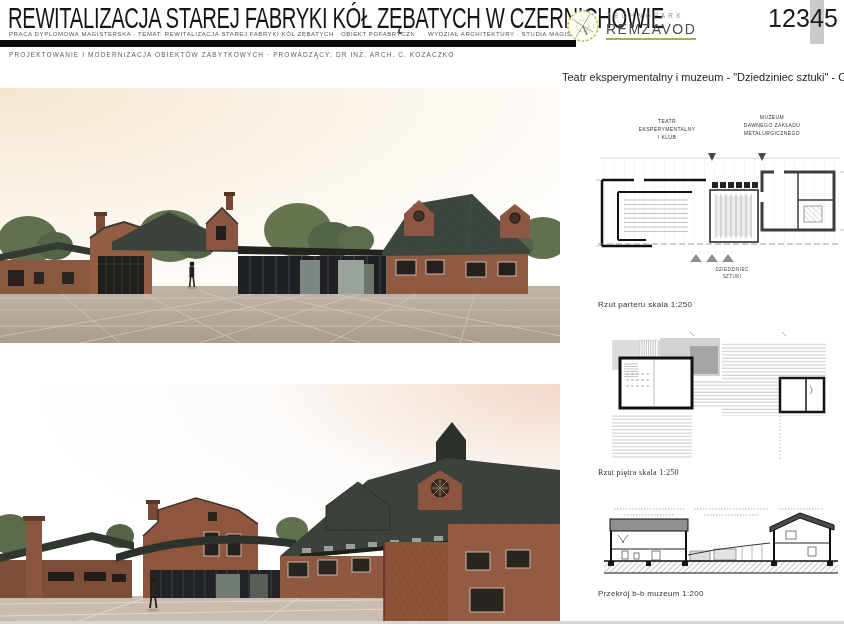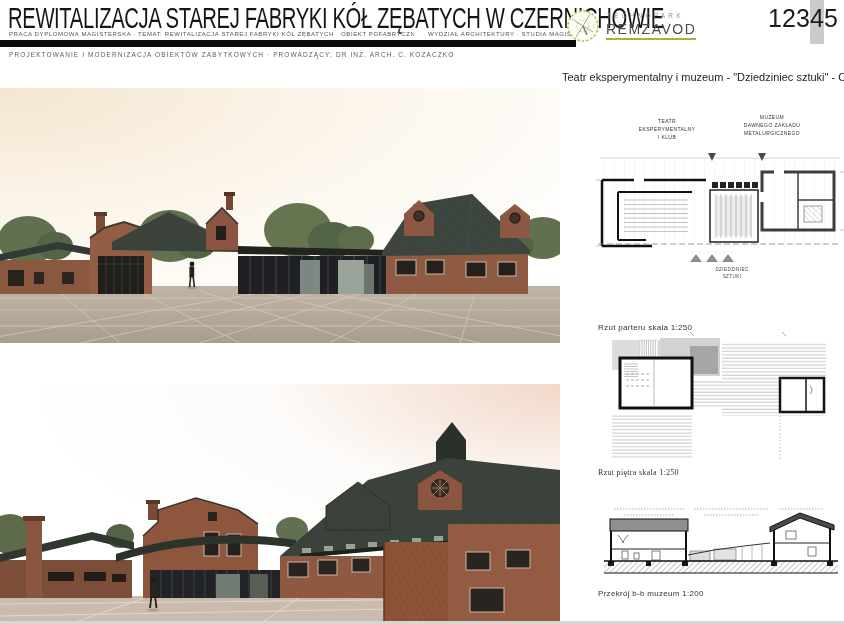--- a/index.html
+++ b/index.html
@@ -29,21 +29,21 @@
   #panel-heading{left:562px;top:71px;width:282px;font-size:11px;color:#1d1d1d;
                  white-space:nowrap;overflow:hidden;}
   .plan-label{font-size:5px;line-height:1.55;color:#333;letter-spacing:.4px;text-align:center;}
   .caption{font-size:8px;color:#333;letter-spacing:.3px;}
   #plan1{left:594px;top:106px;width:250px;height:210px;}
   #plan1 .lbl-theatre{position:absolute;left:22px;top:12px;width:102px;}
   #plan1 .lbl-museum{position:absolute;left:126px;top:8px;width:104px;}
   #plan1 .lbl-courtyard{position:absolute;left:96px;top:160px;width:84px;font-size:4.6px;
                         line-height:1.6;color:#444;text-align:center;letter-spacing:.4px;}
   #plan1 svg{position:absolute;left:0;top:46px;}
-  #plan1 .caption{position:absolute;left:4px;top:194px;margin-top:23px;}
+  #plan1 .caption{position:absolute;left:4px;top:194px;}
   #plan2{left:594px;top:330px;width:250px;height:152px;}
   #plan2 svg{position:absolute;left:0;top:0;}
   #plan2 .caption{position:absolute;left:4px;top:138px;font-family:Liberation Serif, serif;}
   #sect{left:594px;top:503px;width:250px;height:100px;}
   #sect svg{position:absolute;left:0;top:0;}
   #sect .caption{position:absolute;left:4px;top:86px;}
   
   #render1{left:0;top:88px;width:560px;height:255px;}
   #render2{left:0;top:384px;width:560px;height:240px;}
   #bottom-edge{left:0;top:621px;width:844px;height:3px;background:#d8d6d2;}

